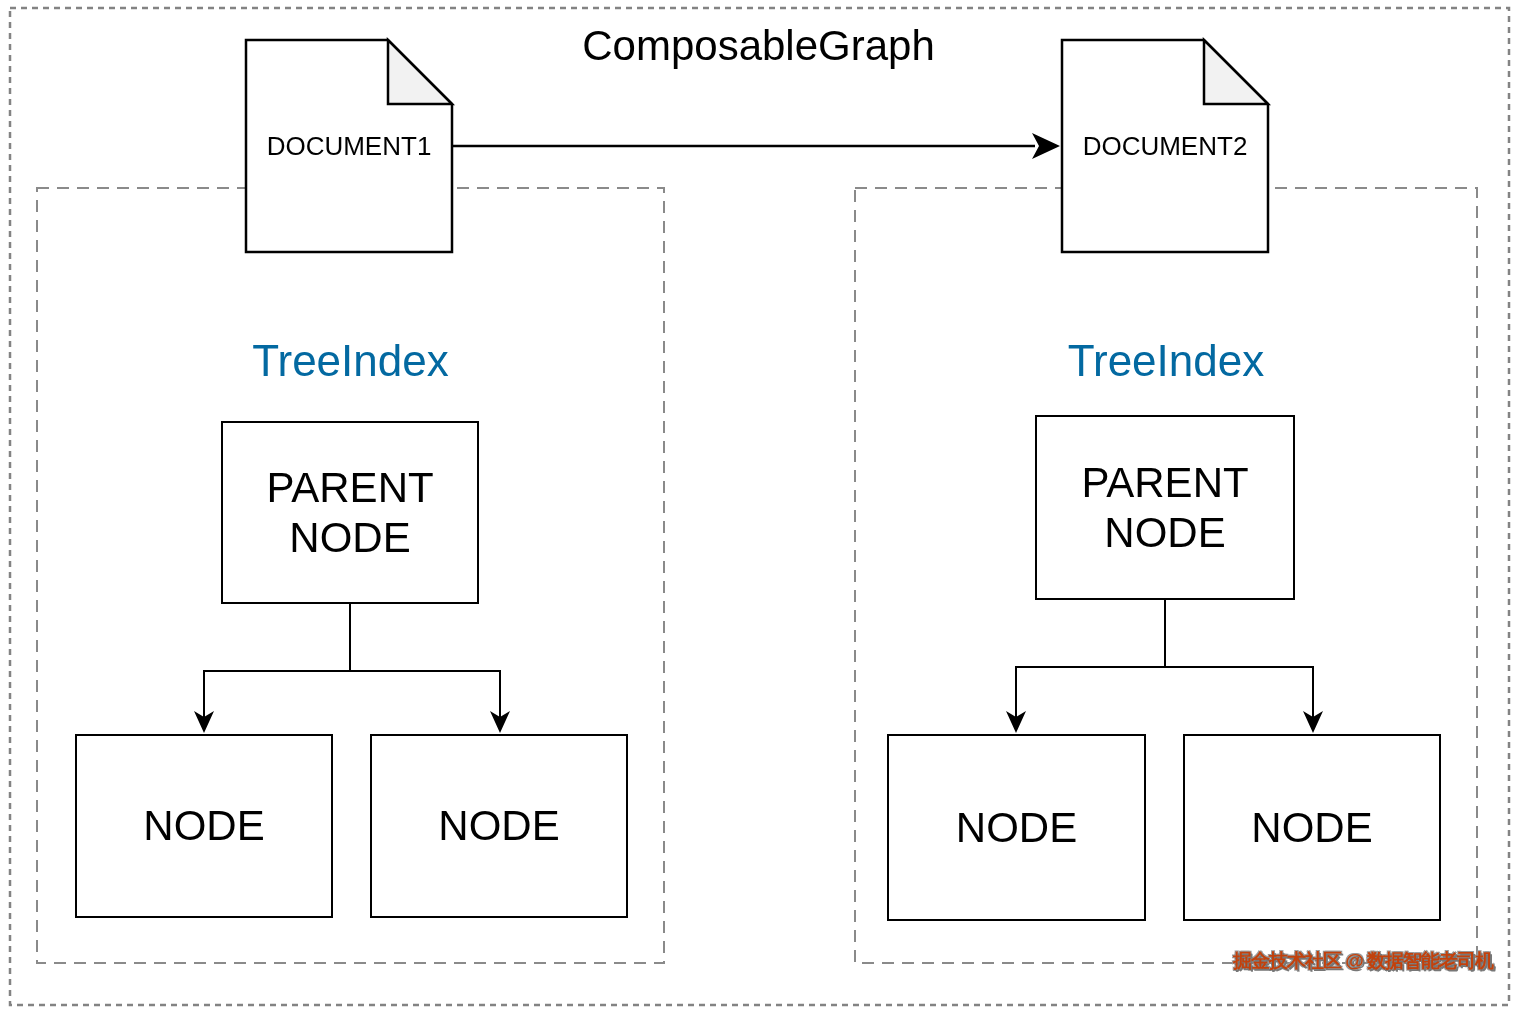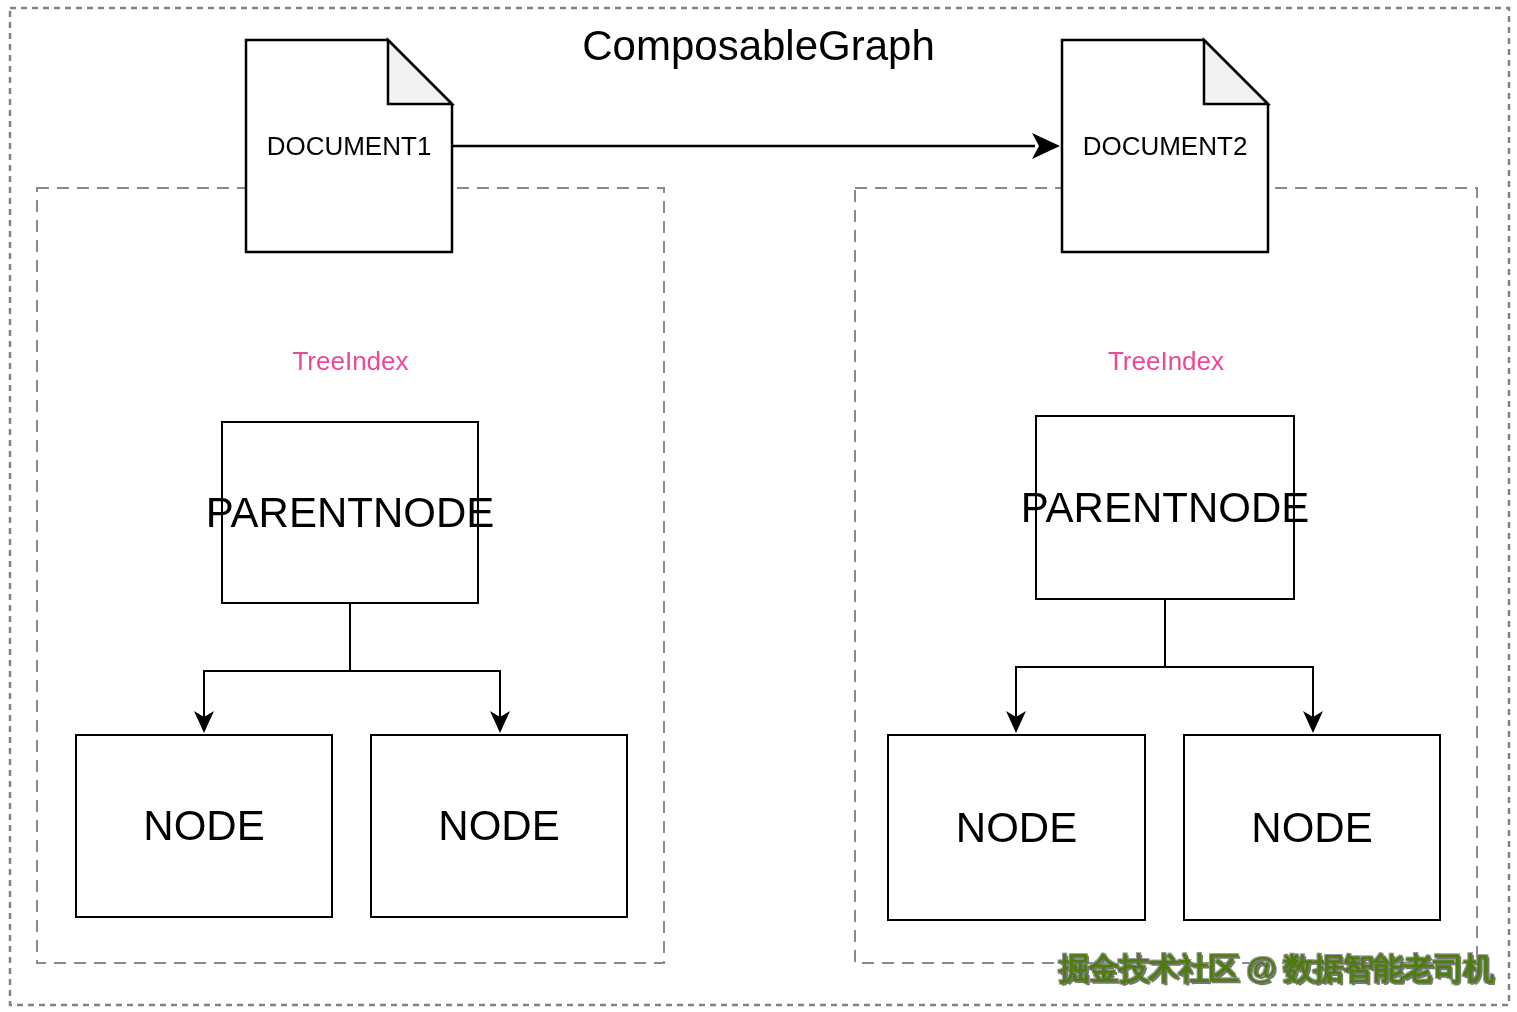--- a/index.html
+++ b/index.html
@@ -15,53 +15,53 @@
   .abs{position:absolute;}
   .diagram-title{
     left:0;top:22px;width:100%;
     text-align:center;
     font-size:42px;line-height:48px;
     color:#000;
   }
   .tree-label{
     top:338px;
     text-align:center;
-    font-size:26px;line-height:46px;
-    color:#ec4899;
+    font-size:44px;line-height:46px;
+    color:#0369a1;
   }
   .tree-label.left{left:37px;width:627px;}
   .tree-label.right{left:855px;width:622px;}
   .solid-box{
     box-sizing:border-box;
     border:2px solid #000;
     background:#fff;
-    display:flex;
+    display:flex;flex-direction:column;
     align-items:center;justify-content:center;
     font-size:42px;line-height:50px;
     text-align:center;
   }
   .parent-left {left:221px; top:421px; width:258px; height:183px;}
   .parent-right{left:1035px;top:415px; width:260px; height:185px;}
   .node-l1{left:75px;  top:734px; width:258px; height:184px;}
   .node-l2{left:370px; top:734px; width:258px; height:184px;}
   .node-r1{left:887px; top:734px; width:259px; height:187px;}
   .node-r2{left:1183px;top:734px; width:258px; height:187px;}
   .doc-text{
     display:flex;flex-direction:row;
     align-items:center;justify-content:center;
     font-size:26px;line-height:32px;
     text-align:center;
   }
   .doc1-text{left:246px; top:40px; width:206px; height:212px;}
   .doc2-text{left:1062px;top:40px; width:206px; height:212px;}
   .watermark{
     right:24px;top:948px;
-    font-size:31px;font-weight:bold;
+    font-size:19px;font-weight:bold;
     letter-spacing:-1px;
-    color:#4d7c0f;
+    color:#c2410c;
     text-shadow:
       2px 2px 0 #777,
       -1px -1px 0 #9a9a9a,
       1px -1px 0 #9a9a9a,
       -1px 1px 0 #9a9a9a,
       1px 1px 0 #8a8a8a;
     white-space:nowrap;
     margin-left:40px;
   }
 </style>

